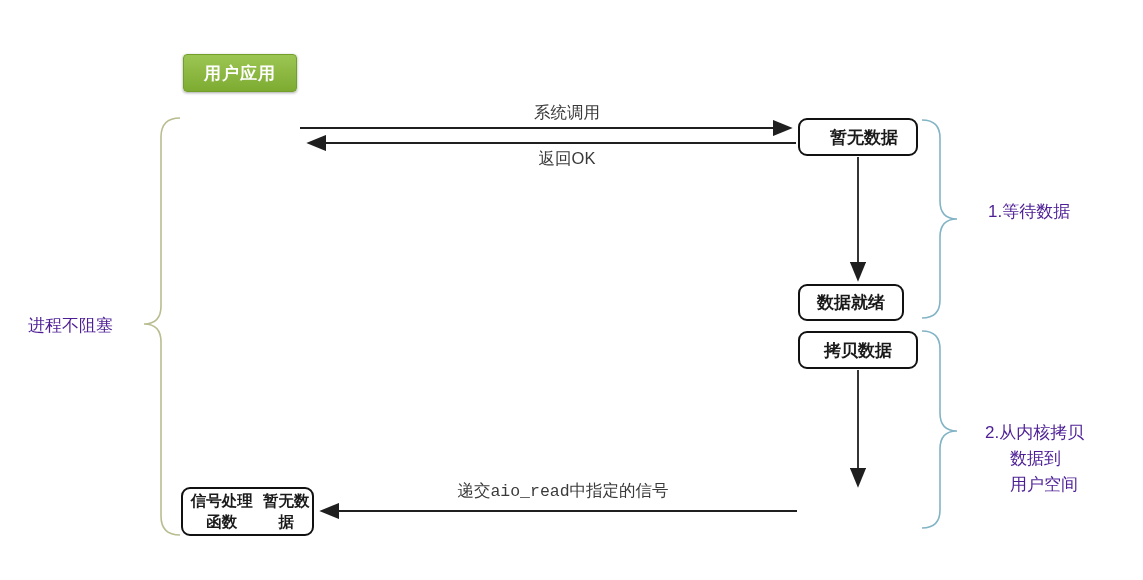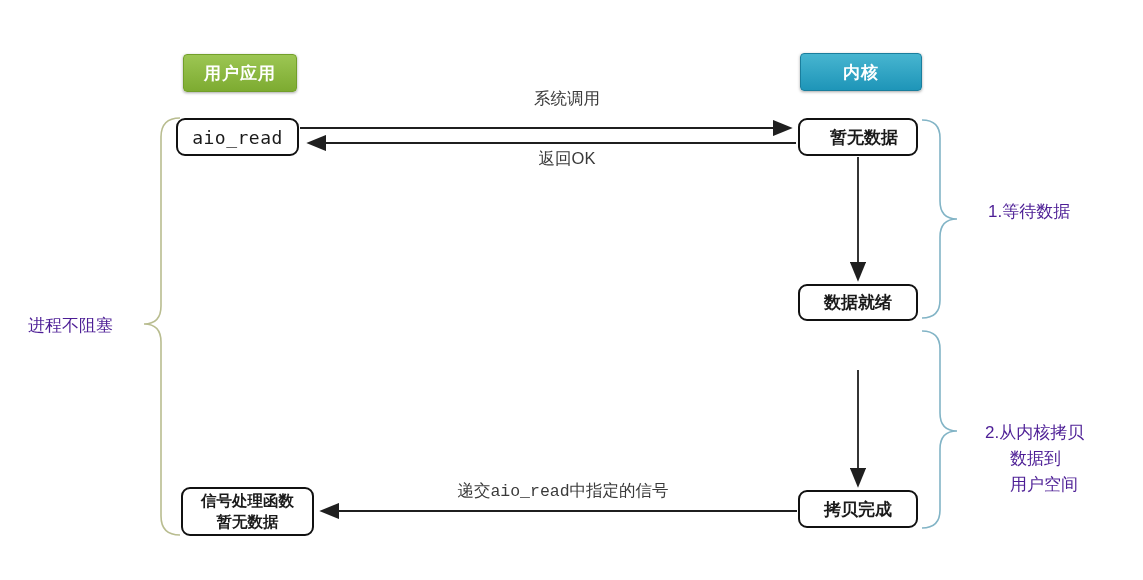--- a/index.html
+++ b/index.html
@@ -45,32 +45,32 @@
     background:#ffffff;
     border:2.5px solid var(--box-border);
     border-radius:9px;
     font-weight:bold;font-size:17px;color:#1a1a1a;
     box-sizing:border-box;
     text-align:center;
   }
   .node-mono{font-family:"DejaVu Sans Mono","Liberation Mono",monospace;font-weight:normal;font-size:18px;letter-spacing:0.5px;}
   .n-aio{left:176px;top:118px;width:123px;height:38px;}
   .n-nodata{left:798px;top:118px;width:120px;height:38px;padding-left:12px;}
-  .n-ready{left:798px;top:284px;width:120px;height:37px;}
+  .n-ready{left:798px;top:284px;width:106px;height:37px;}
   .n-copy{left:798px;top:331px;width:120px;height:38px;}
   .n-done{left:798px;top:490px;width:120px;height:38px;}
-  .n-signal{left:181px;top:487px;width:133px;height:49px;flex-direction:column;font-size:15.5px;line-height:1.35;}
+  .n-signal{left:181px;top:487px;width:133px;height:49px;font-size:15.5px;line-height:1.35;}
 
   .edge-label{
     position:absolute;
     font-size:16.5px;color:#3a3a3a;
     text-align:center;
     font-weight:500;
   }
-  .lbl-syscall{left:477px;top:88px;width:180px;}
+  .lbl-syscall{left:477px;top:102px;width:180px;}
   .lbl-return{left:477px;top:148px;width:180px;}
   .lbl-deliver{left:413px;top:480px;width:300px;font-family:Liberation Mono, monospace;}
 
   .annot{
     position:absolute;
     font-size:17px;color:#4c1d95;
   }
   .a-left{left:28px;top:314px;text-align:right;}
   .a-p1{left:988px;top:200px;}
   .a-p2{left:985px;top:420px;line-height:26px;}
@@ -97,35 +97,29 @@
     <path d="M180,118 Q161,118 161,137 L161,306 Q161,324 144,324 Q161,324 161,342 L161,516 Q161,535 180,535" stroke="#b9bd90" stroke-width="1.6" fill="none"></path>
 
     <path d="M922,120 Q940,120 940,138 L940,201 Q940,219 957,219 Q940,219 940,237 L940,300 Q940,318 922,318" stroke="#82b4c6" stroke-width="1.6" fill="none"></path>
 
     <path d="M922,331 Q940,331 940,349 L940,413 Q940,431 957,431 Q940,431 940,449 L940,510 Q940,528 922,528" stroke="#82b4c6" stroke-width="1.6" fill="none"></path>
   </svg>
 
   <div class="hdr hdr-green">
     <span>用户应用</span>
   </div>
-  <div class="hdr hdr-cyan">
-    <span>内核</span>
-  </div>
 
-  <div class="node node-mono n-aio">
-    <span>aio_read</span>
-  </div>
   <div class="node n-nodata">
     <span>暂无数据</span>
   </div>
   <div class="node n-ready">
     <span>数据就绪</span>
   </div>
-  <div class="node n-done">
-    <span>拷贝完成</span>
+  <div class="node n-copy">
+    <span>拷贝数据</span>
   </div>
   <div class="node n-signal">
     <span>信号处理函数</span>
     <span>暂无数据</span>
   </div>
 
   <div class="edge-label lbl-syscall">系统调用</div>
   <div class="edge-label lbl-return">返回OK</div>
   <div class="edge-label lbl-deliver">递交aio_read中指定的信号</div>
 

